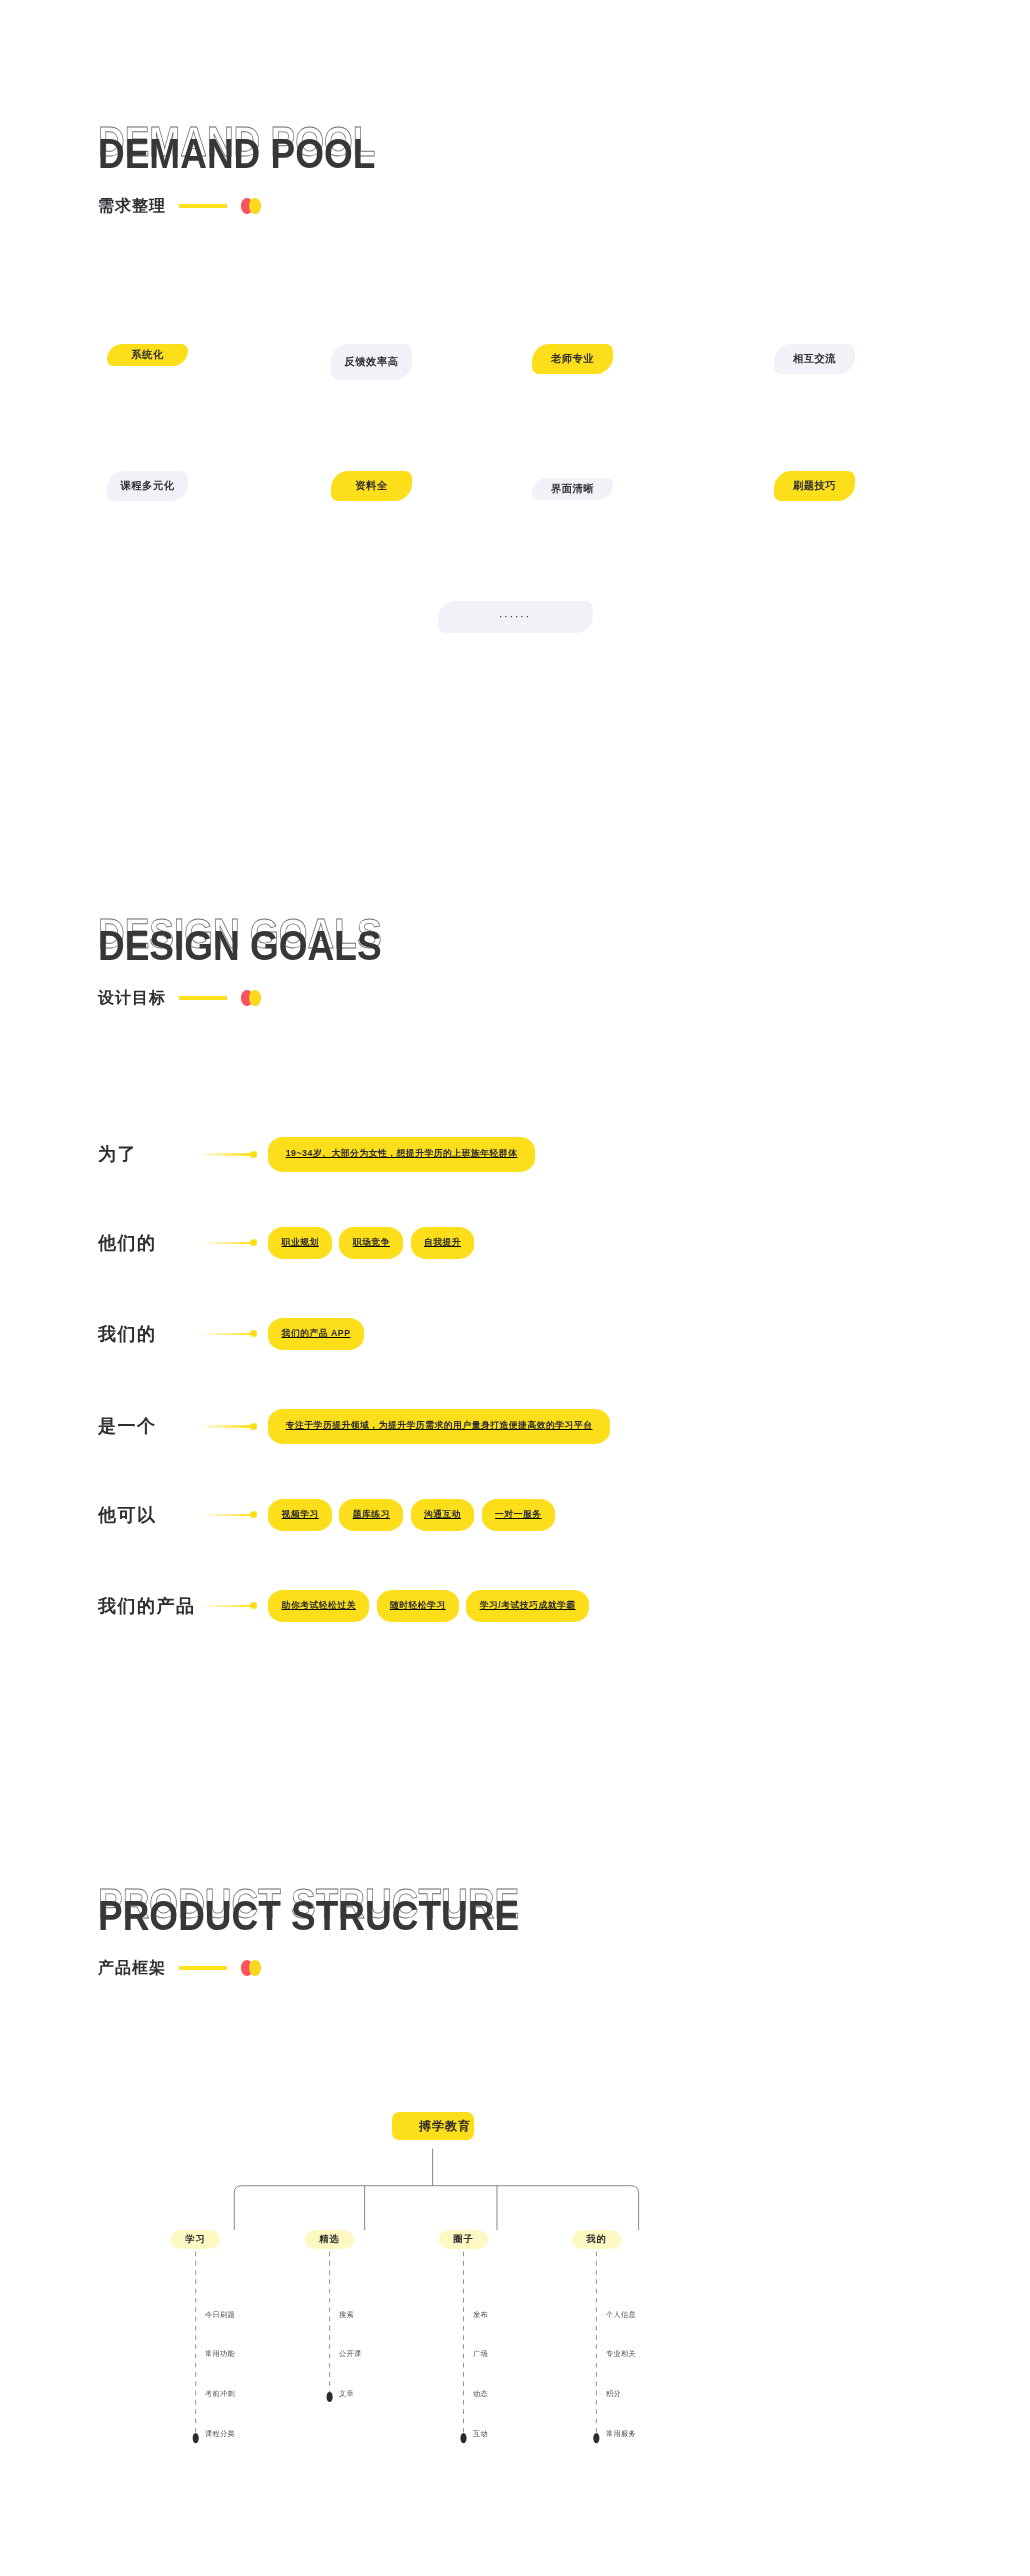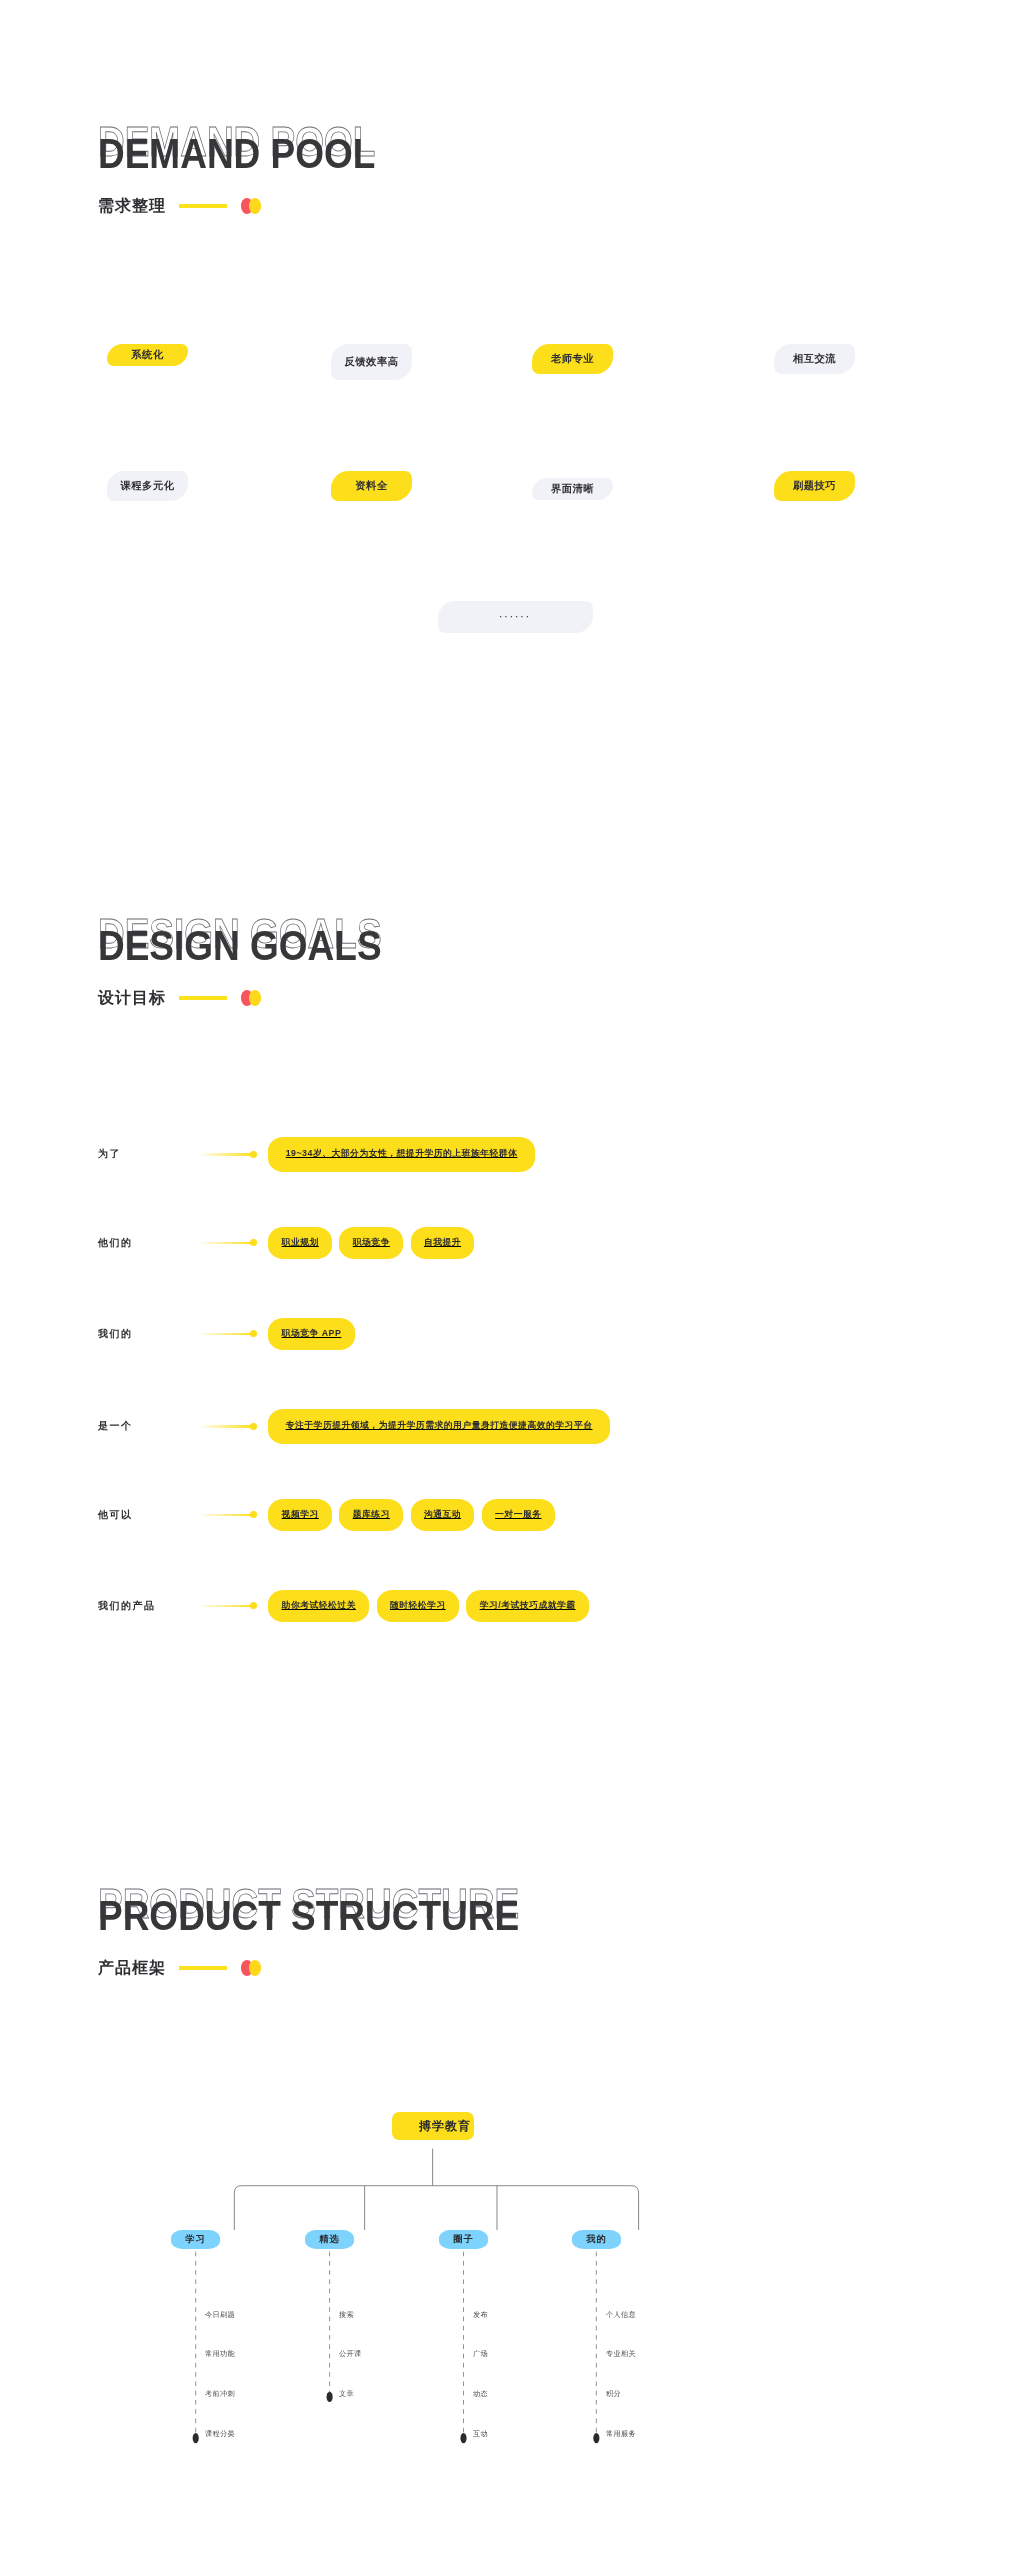--- a/index.html
+++ b/index.html
@@ -63,21 +63,21 @@
     border-radius: 17.5px 7.2px 17.5px 7.2px;
     white-space: nowrap;
   }
   .pill.yellow { background: #FCDE1B; }
   .pill.grey   { background: #F1F1F8; }
   .pill.ell { letter-spacing: 2.6px; font-size: 8.2px; color: #3a3a3e; }
 
   
   .goal-row { position: absolute; display: flex; align-items: center; }
   .goal-label {
-    width: 103px; font-size: 10px; font-weight: 700; color: #2f2f33;
+    width: 103px; font-size: 18px; font-weight: 700; color: #2f2f33;
     letter-spacing: 1.5px; white-space: nowrap;
   }
   .goal-arrow { position: relative; width: 62px; height: 7.2px; }
   .goal-arrow .line {
     position: absolute; left: 0; top: 2.6px; width: 52px; height: 2.6px;
     background: linear-gradient(to right, rgba(252,222,27,0.05), #FCDE1B);
     border-radius: 1.5px;
   }
   .goal-arrow .head {
     position: absolute; left: 49px; top: 0px; width: 7.2px; height: 7.2px;
@@ -98,21 +98,21 @@
   .tree-root {
     position: absolute;
     background: #FCDE1B; color: #2b2b2e;
     font-size: 12px; font-weight: 700; letter-spacing: 1px;
     width: 82px; height: 28px;
     display: flex; align-items: center; justify-content: center;
     border-radius: 7.2px;
   }
   .tree-node {
     position: absolute;
-    background: #7dd3fc; color: #2b2b2e;
+    background: #fef9c3; color: #2b2b2e;
     font-size: 9.3px; font-weight: 700; letter-spacing: 1px;
     width: 49px; height: 18.5px;
     display: flex; align-items: center; justify-content: center;
     border-radius: 11.3px / 8.2px;
   }
   .leaf {
     position: absolute; font-size: 7.2px; color: #4a4a4e;
     letter-spacing: 0.3px; white-space: nowrap;
   }
 </style>
@@ -187,21 +187,21 @@
   </div>
 </div>
 
 <div class="goal-row" style="left:98px; top:1318px;">
   <div class="goal-label">我们的</div>
   <div class="goal-arrow">
       <div class="line"></div>
       <div class="head"></div>
     </div>
   <div class="goal-tags">
-    <div class="gtag">职场竞争 APP</div>
+    <div class="gtag">我们的产品 APP</div>
   </div>
 </div>
 
 <div class="goal-row" style="left:98px; top:1409px;">
   <div class="goal-label">是一个</div>
   <div class="goal-arrow">
       <div class="line"></div>
       <div class="head"></div>
     </div>
   <div class="goal-tags">

